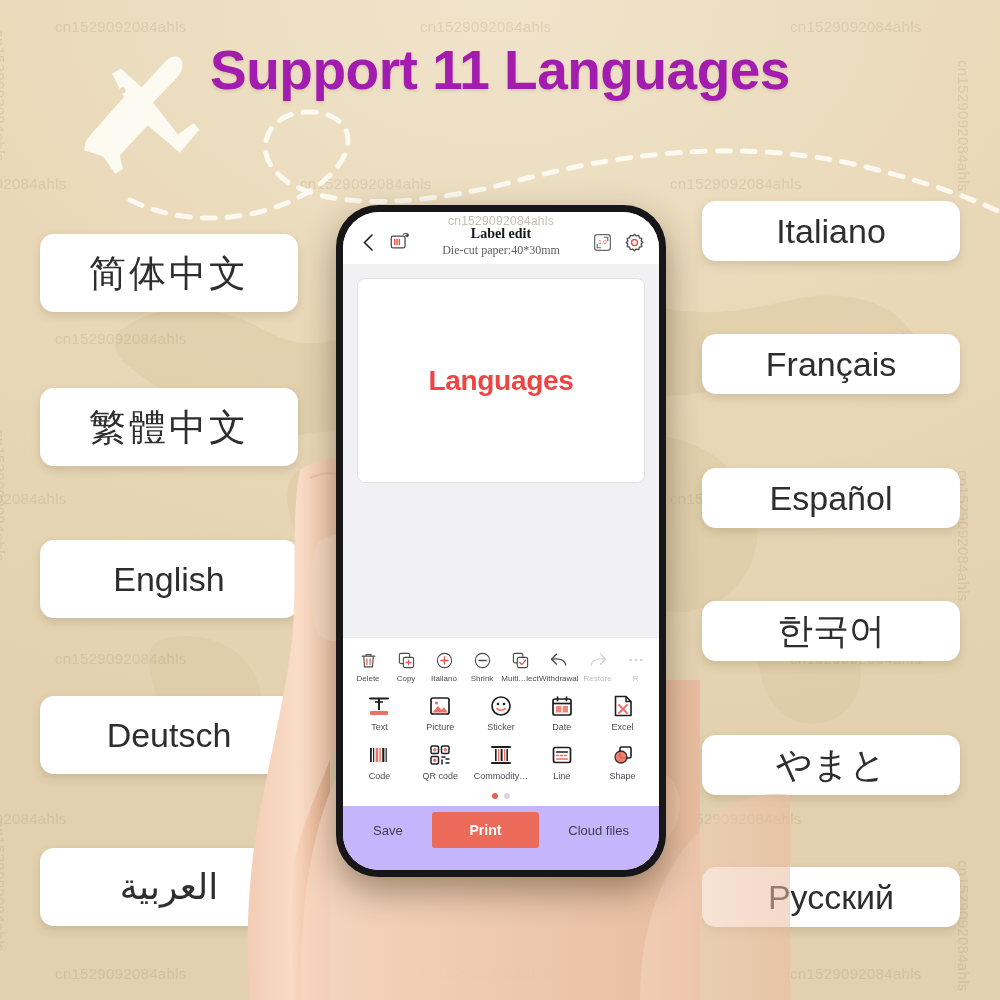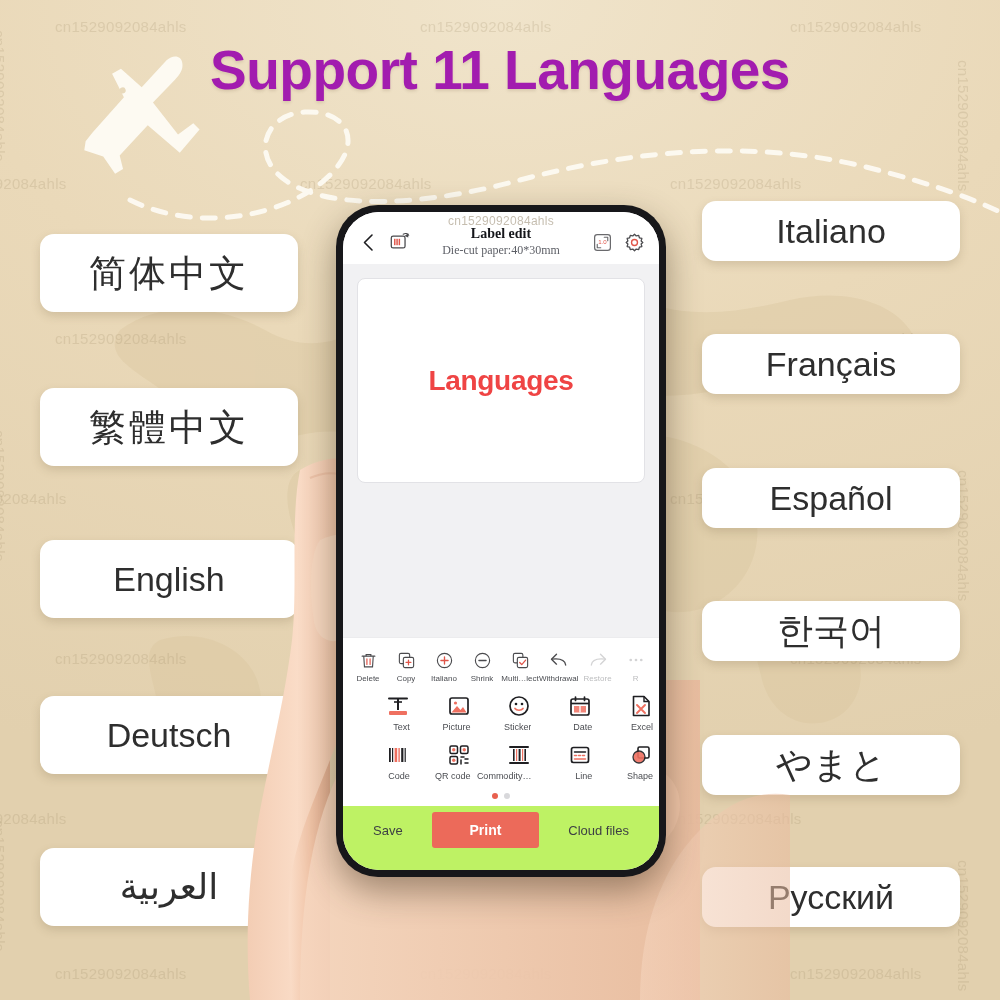--- a/index.html
+++ b/index.html
@@ -131,42 +131,42 @@
     font-size: 28px; font-weight: bold; color: #ef4444;
     font-family: "Liberation Sans", sans-serif;
     letter-spacing: -.3px;
   }
   #canvas-filler { flex: 1 1 auto; background: #f1f1f3; }
 
   
   #toolbar { flex: 0 0 auto; background: #fff; padding: 6px 0 2px; border-top: 1px solid #ececee; }
   .tool-row { display: flex; align-items: flex-start; padding: 0 6px; }
   .tool-row.r1 .tool { flex: 0 0 12.5%; }
-  .tool-row.r2 .tool, .tool-row.r3 .tool { flex: 0 0 20%; align-items: flex-end; }
+  .tool-row.r2 .tool, .tool-row.r3 .tool { flex: 0 0 20%; }
   .tool { display: flex; flex-direction: column; align-items: center; gap: 3px; padding: 5px 0; }
   .tool .glyph { height: 22px; display: flex; align-items: center; justify-content: center; }
   .tool .tlabel {
     font-size: 8px; color: #4b4d52; white-space: nowrap;
     max-width: 100%; overflow: hidden; text-overflow: ellipsis;
   }
   .tool-row.r2 .tlabel, .tool-row.r3 .tlabel { font-size: 9px; }
   .tool-row.r2 .glyph, .tool-row.r3 .glyph { height: 26px; }
   .tool.faded { opacity: .38; }
 
   
   #pager { display: flex; justify-content: center; gap: 6px; padding: 7px 0 5px; }
   .dot { width: 6px; height: 6px; border-radius: 50%; background: #d8d8db; }
   .dot.on { background: #e8604f; }
 
   
   #bottom-bar {
     flex: 0 0 auto;
     display: flex; align-items: center; justify-content: space-between;
     padding: 6px 30px 22px;
-    background: #bef264;
+    background: #c4b5fd;
   }
   .bb-text { font-size: 13px; color: #3d3f44; }
   #print-btn {
     background: #ec6a5a; color: #fff;
     font-size: 14px; font-weight: bold;
     padding: 10px 38px; border: none; border-radius: 3px;
     font-family: "Liberation Sans", sans-serif;
   }
 </style>
 </head>

